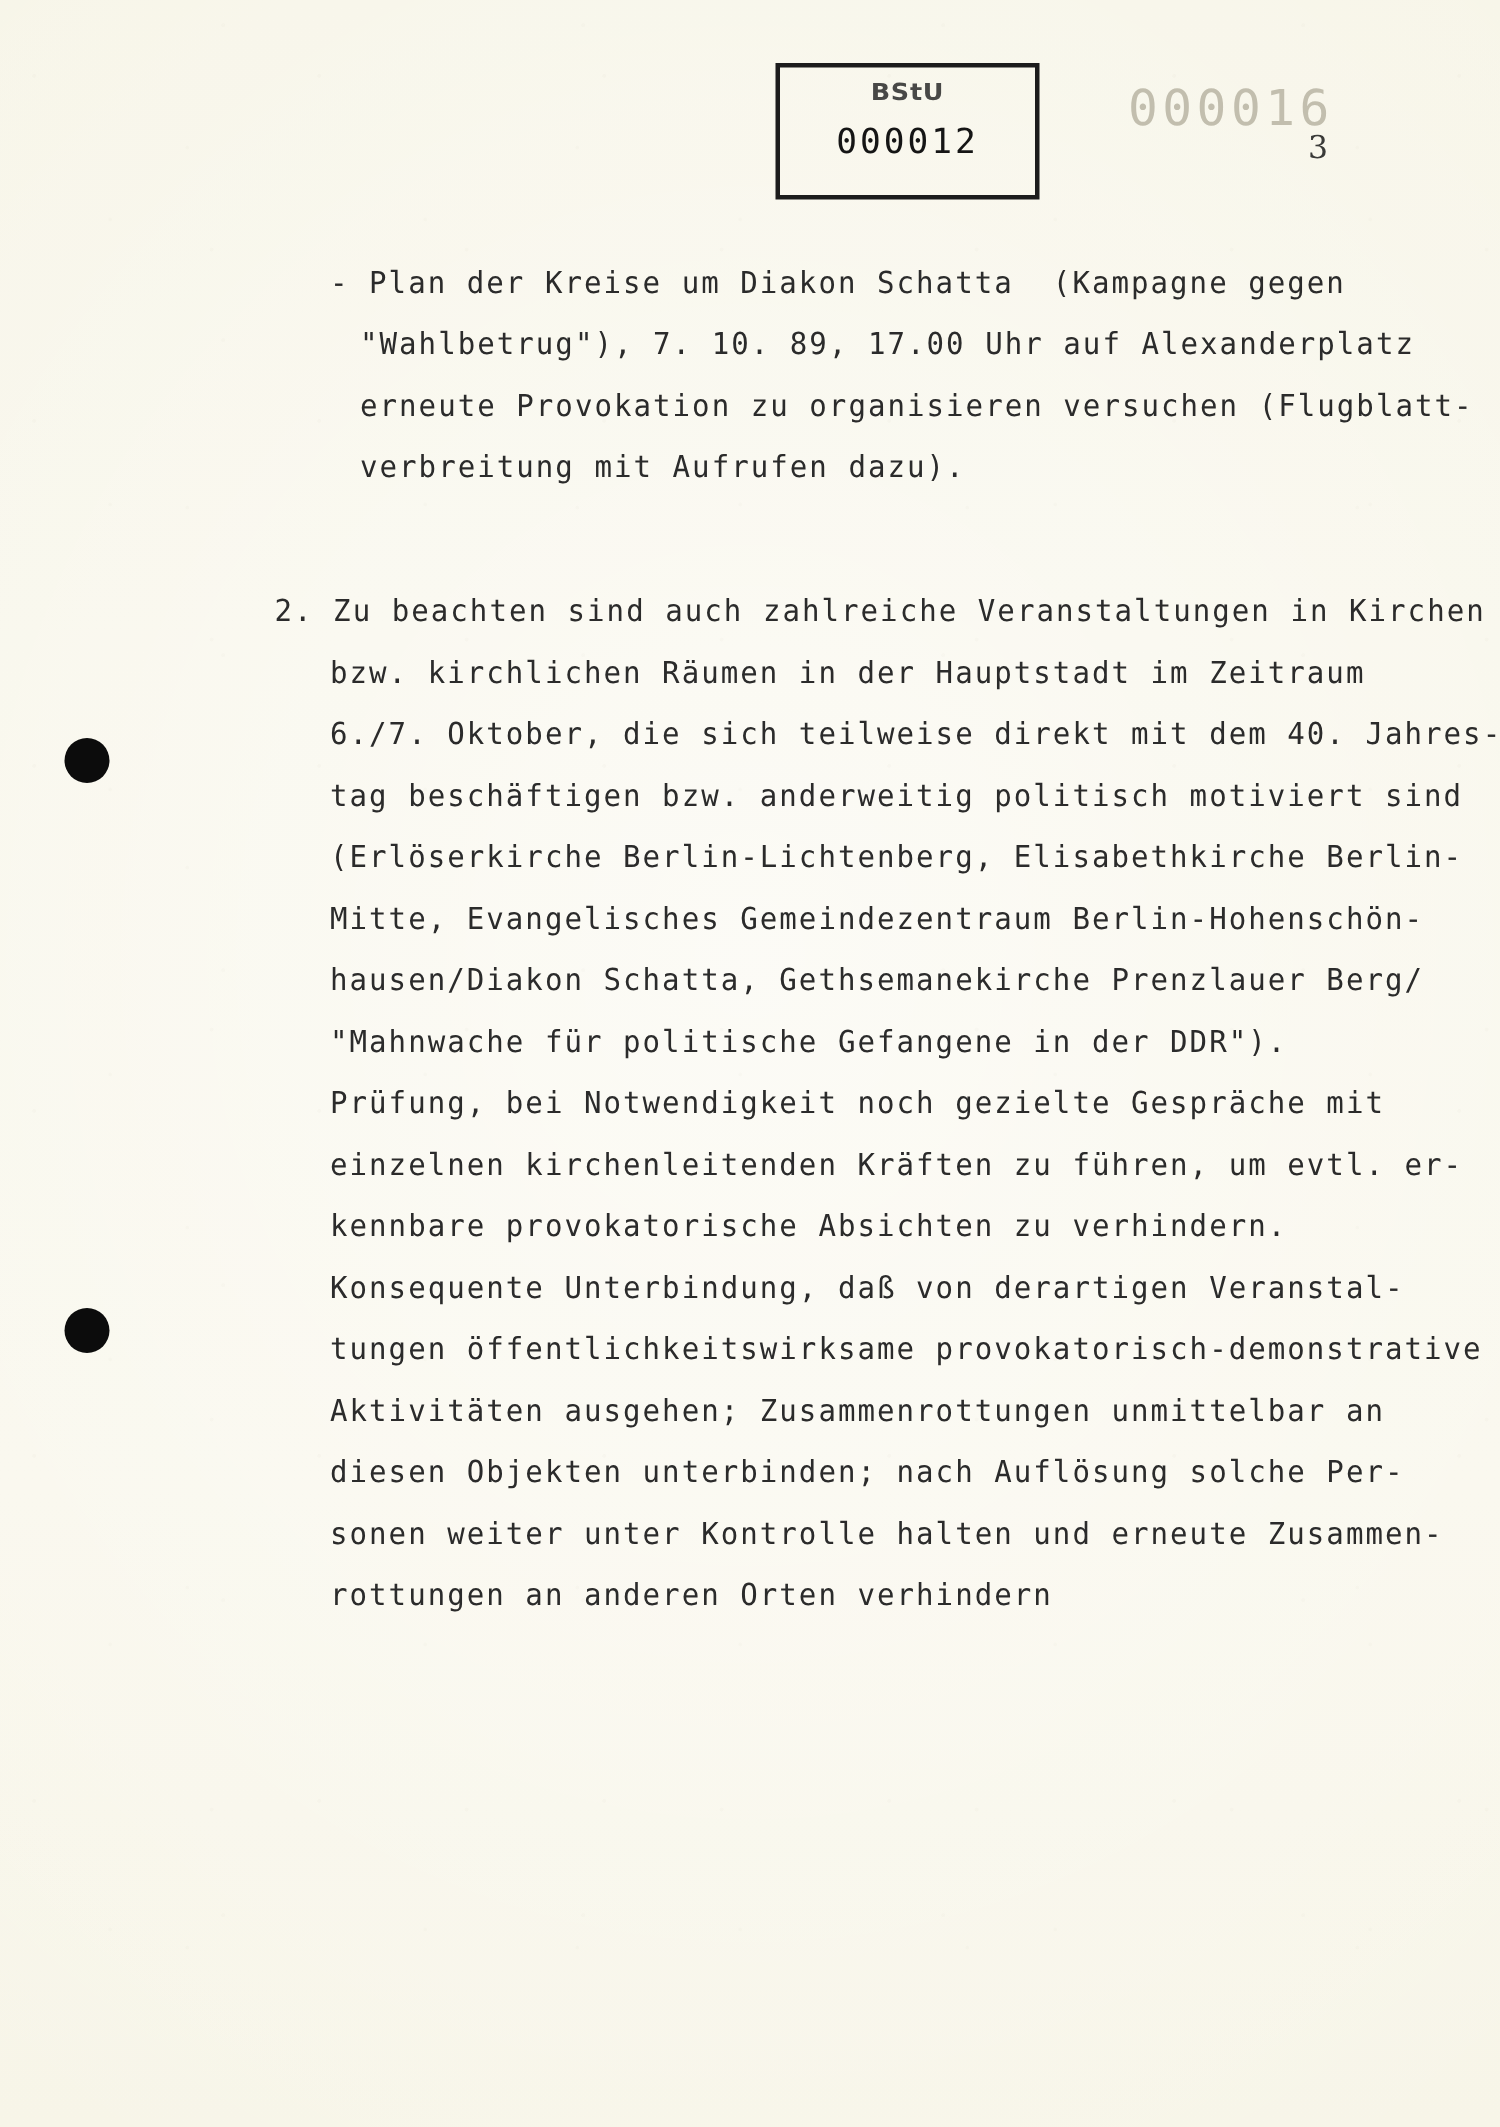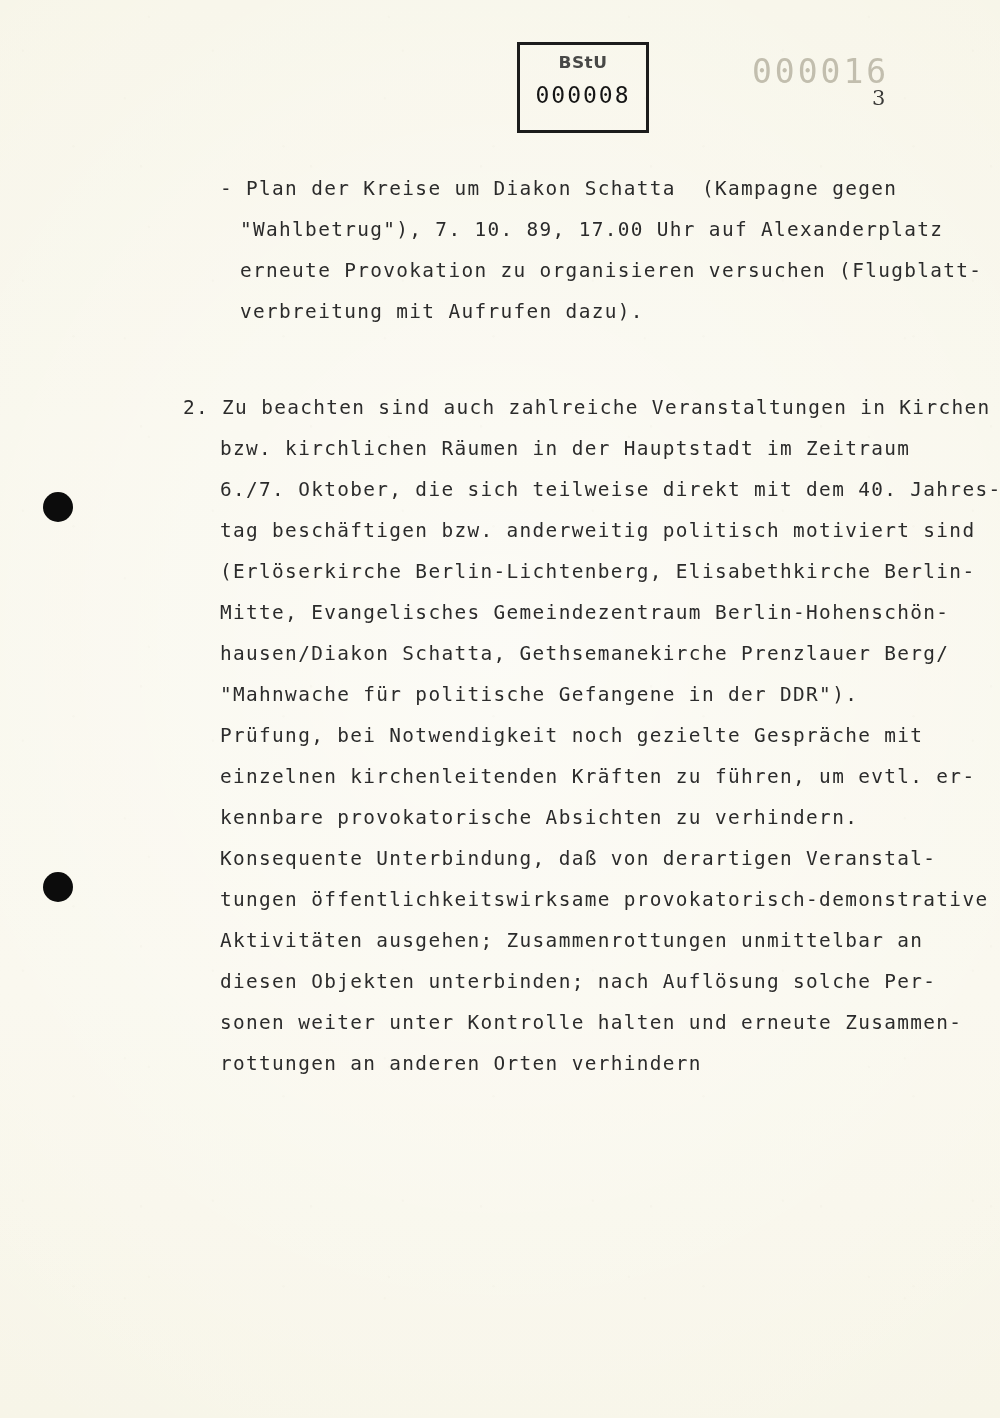--- a/index.html
+++ b/index.html
@@ -35,21 +35,21 @@
       radial-gradient(circle at 35% 77%, rgba(120,110,80,.04) 0 1px, transparent 1.5px),
       radial-gradient(circle at 48% 41%, rgba(120,110,80,.04) 0 1px, transparent 1.5px);
     background-size: 190px 230px, 240px 210px, 170px 260px, 210px 190px, 260px 240px;
   }
 
   
   .stamp-box {
     position: absolute;
     left: 517px;
     top: 42px;
-    width: 132px;
+    width: 176px;
     height: 91px;
     border: 3px solid #1c1c1c;
     box-sizing: border-box;
     background: transparent;
   }
   .stamp-agency {
     position: absolute;
     left: 0; right: 0;
     top: 7px;
     text-align: center;
@@ -125,21 +125,21 @@
   .gap { height: 55px; }
 </style>
 </head>
 <body>
 
 <div class="page">
   <div class="grain"></div>
 
   <div class="stamp-box">
     <div class="stamp-agency">BStU</div>
-    <div class="stamp-number">000008</div>
+    <div class="stamp-number">000012</div>
   </div>
 
   <div class="faint-number">000016</div>
   <div class="page-number">3</div>
 
   <div class="punch punch-1"></div>
   <div class="punch punch-2"></div>
 
   <div class="body-text">
 

